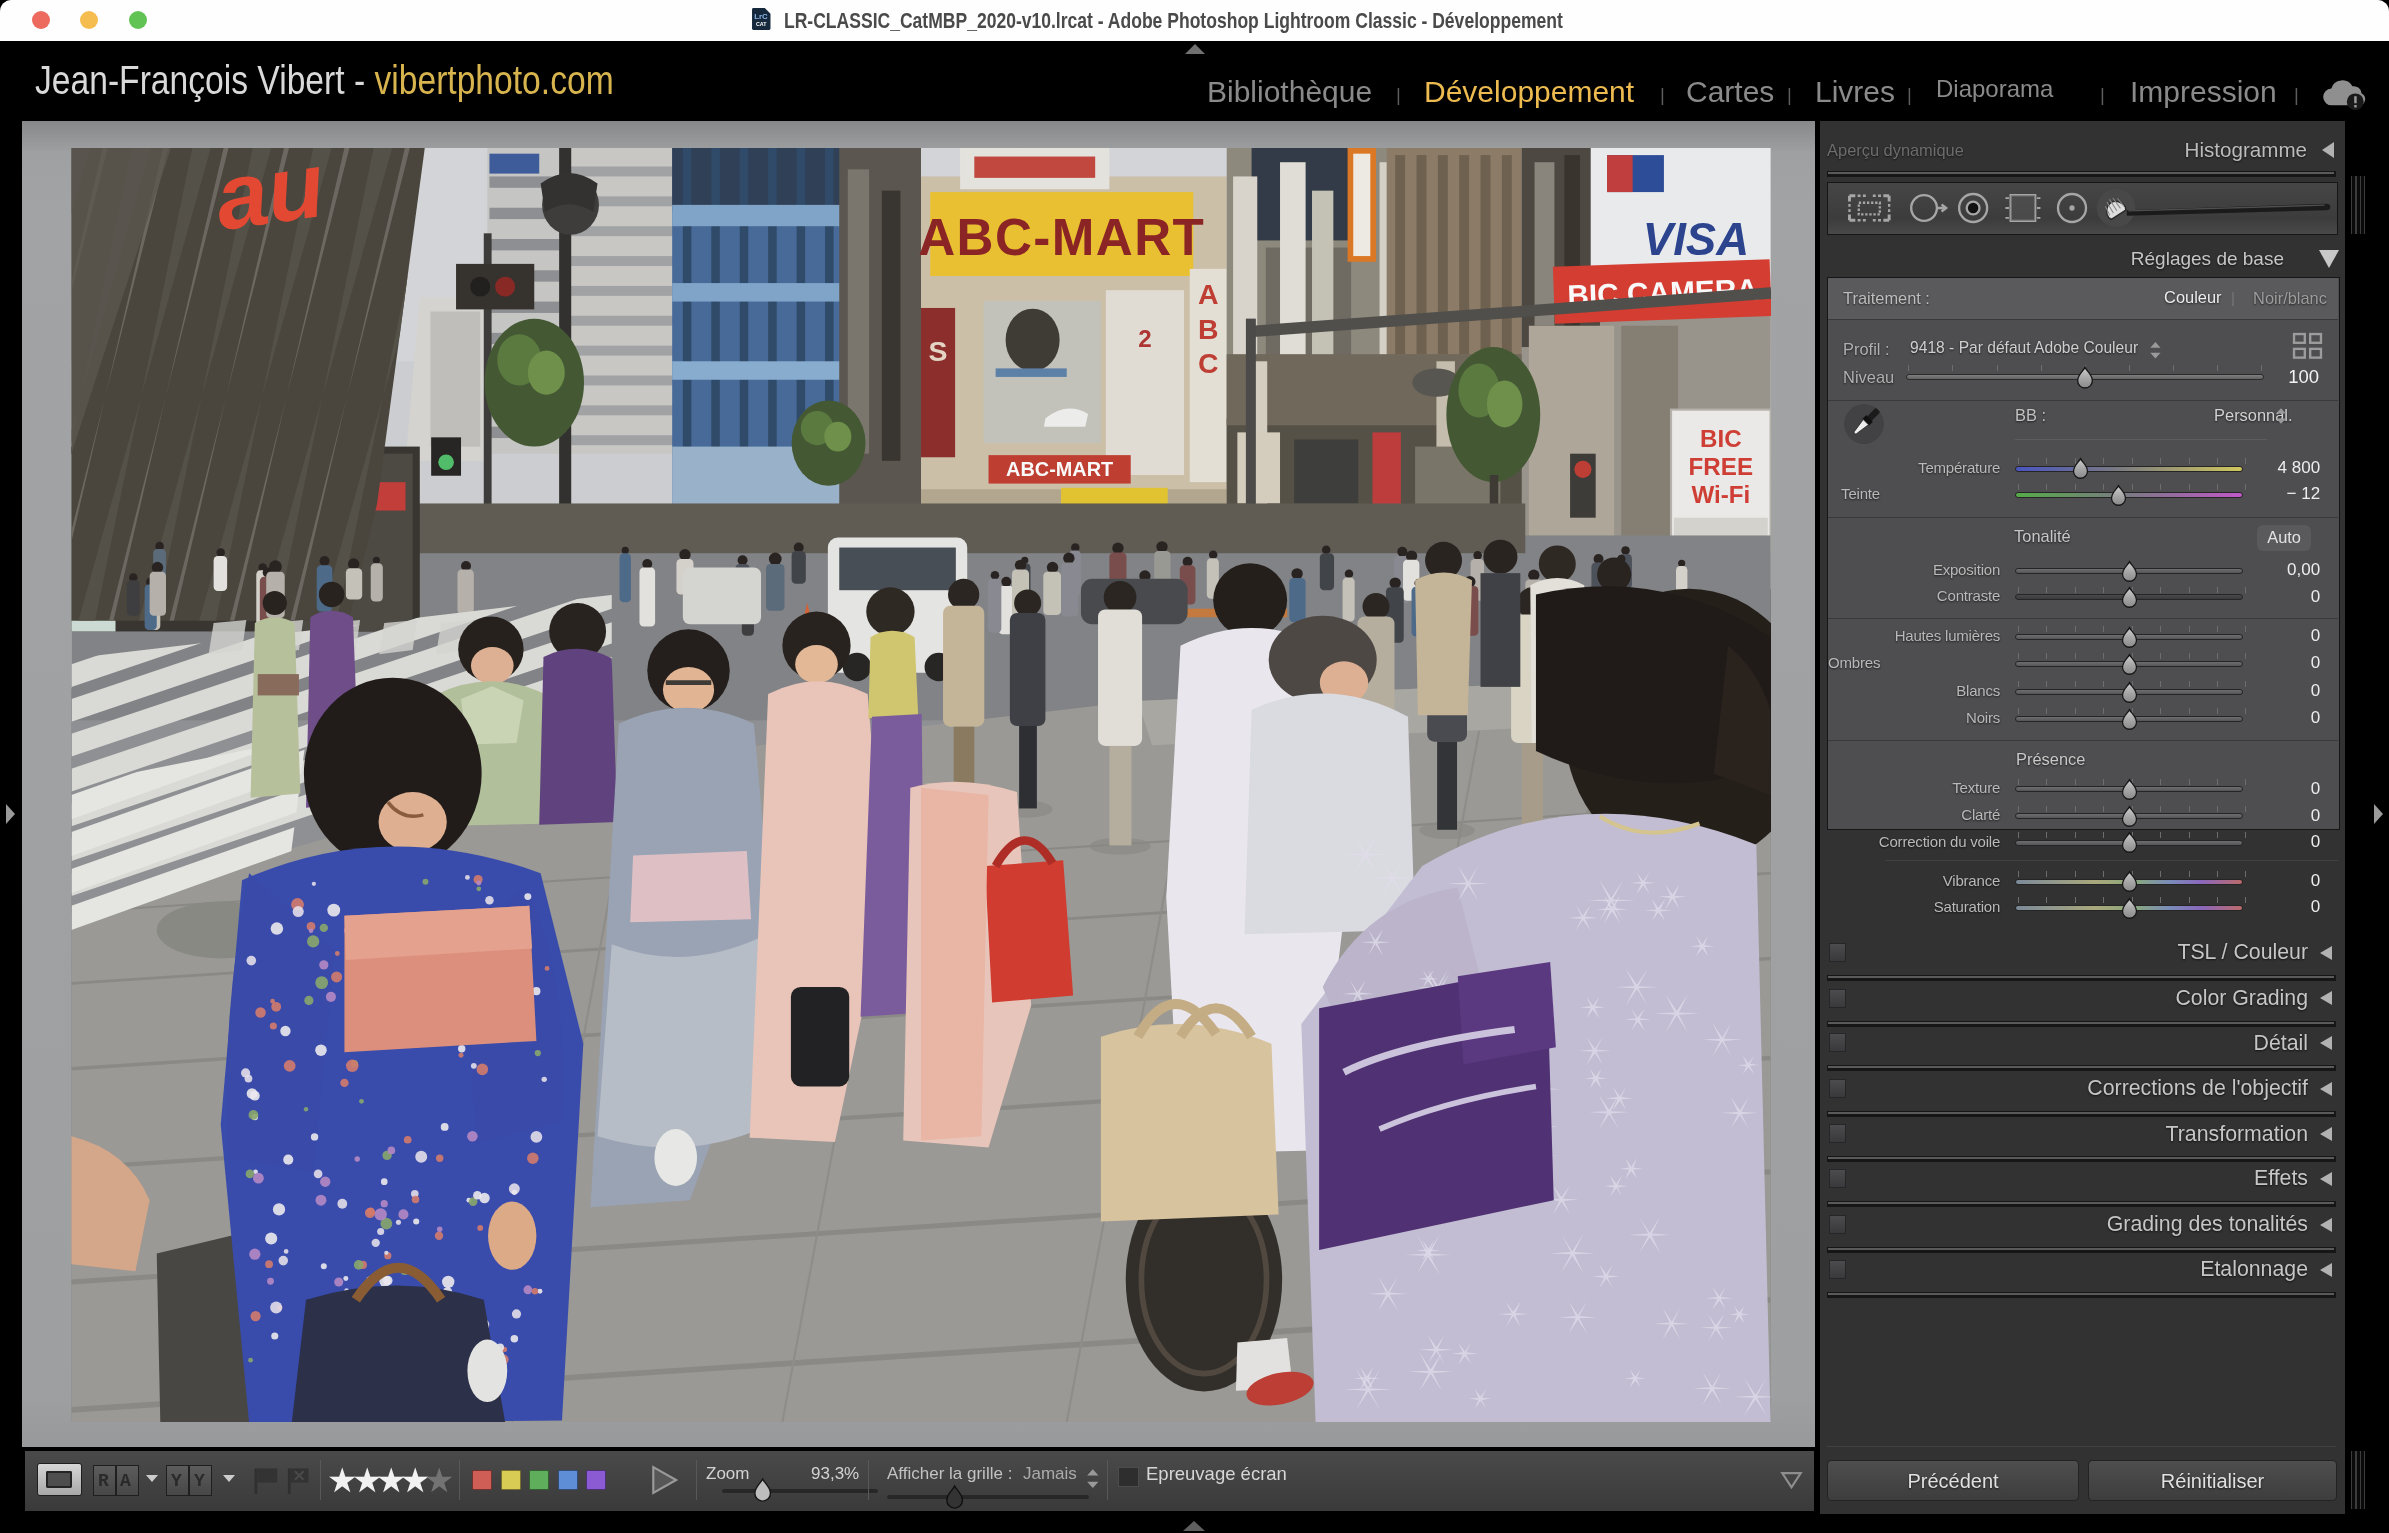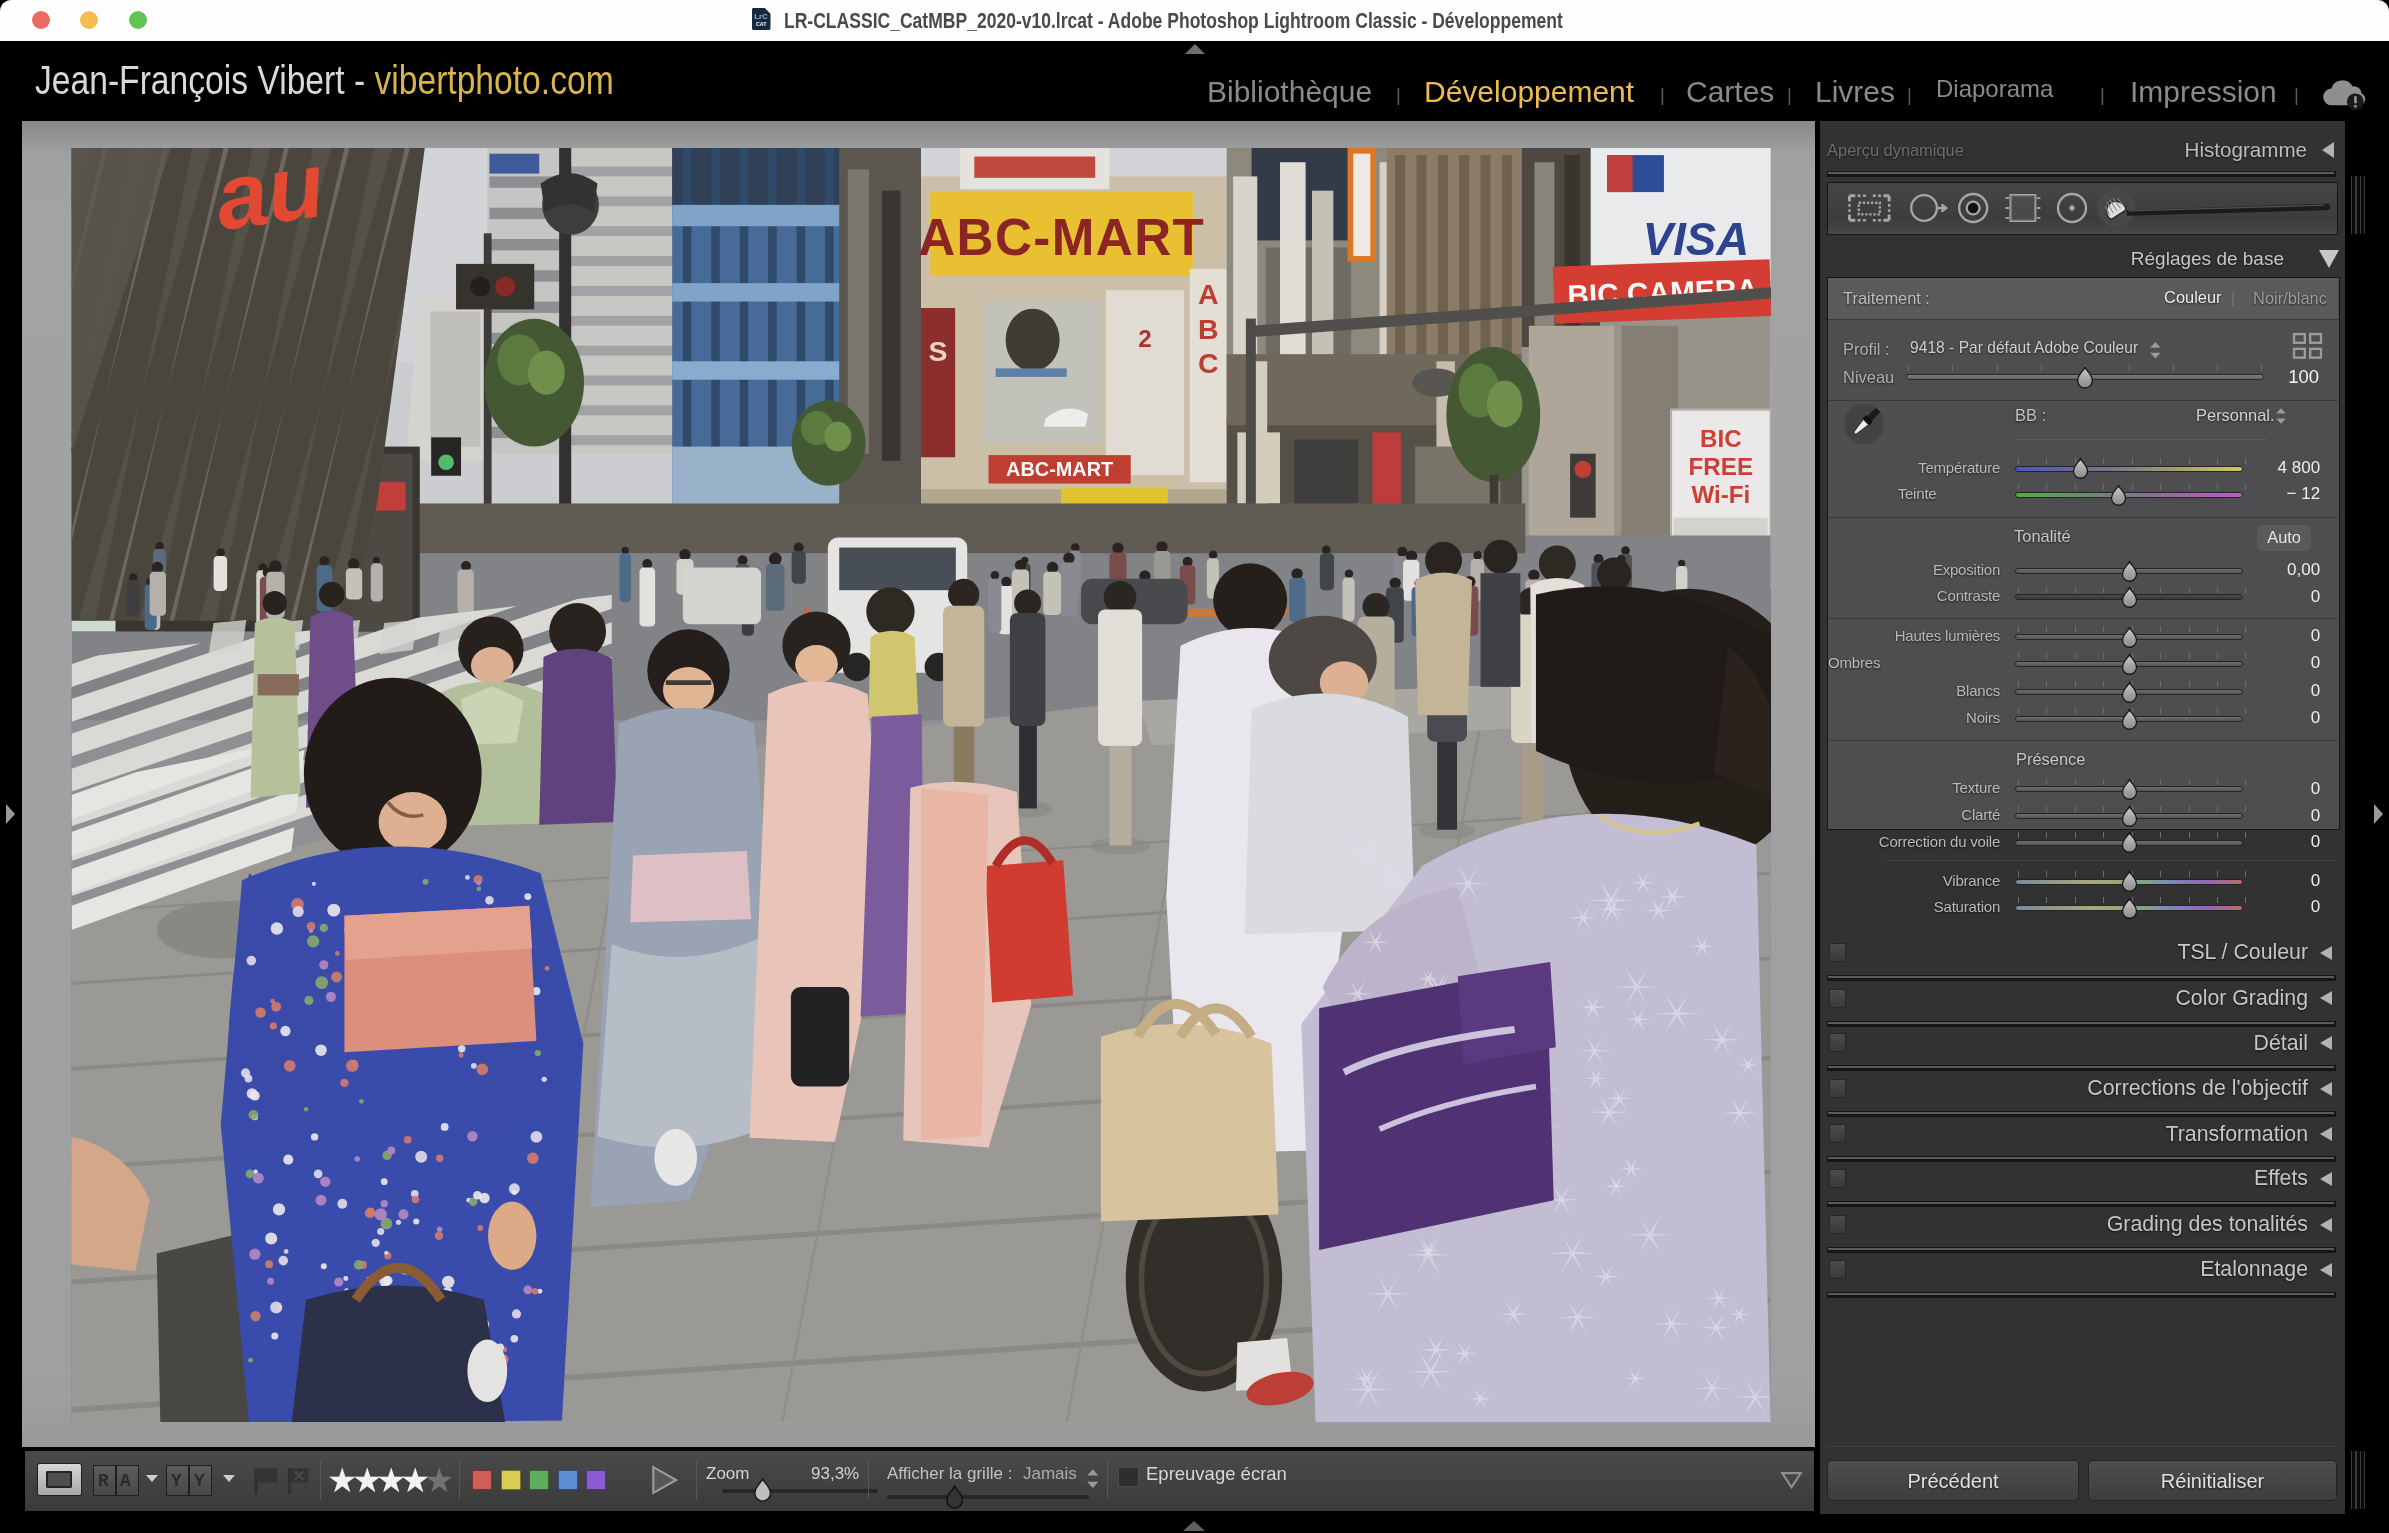--- a/index.html
+++ b/index.html
@@ -852,42 +852,42 @@
       <div class="a" style="left:0;top:122px;width:510px;height:1.4px;background:#39393b"></div>
       <svg class="a" style="left:14.2px;top:124px" width="44" height="44" viewBox="0 0 80 84">
 <circle cx="40" cy="42" r="38" fill="#424244"></circle>
 <g transform="rotate(45 40 42)">
 <rect x="34" y="4" width="12" height="24" rx="3" fill="#1b1b1b"></rect>
 <rect x="31" y="27" width="18" height="10" fill="#111"></rect>
 <path d="M33 37 h14 l-4 28 q-3 6 -6 0 Z" fill="#ededed" stroke="#222" stroke-width="1.5"></path>
 </g>
       </svg>
       <div class="a ts" style="left:187px;top:128px;font-size:16.4px;color:#c2c2c2">BB :</div>
-      <div class="a ts" style="left:368px;top:128px;font-size:16.4px;color:#d2d2d2">Personnal.</div>
+      <div class="a ts" style="left:386px;top:128px;font-size:16.4px;color:#d2d2d2">Personnal.</div>
       <svg class="a" style="left:447px;top:129px" width="12" height="18" viewBox="0 0 20 28">
         <path d="M10 1 L18 10 H2 Z" fill="#9a9a9a"></path>
         <path d="M10 27 L18 18 H2 Z" fill="#9a9a9a"></path>
       </svg>
       <div class="a" style="left:187px;top:161px;width:252px;height:1.4px;background:#5c5c5e"></div>
       <div class="a ts" style="left:0px;top:181px;width:172px;font-size:15px;letter-spacing:-0.2px;color:#b9b9b9;text-align:right">Température</div>
       <div class="tick" style="left:190px;top:180px;height:5.7px"></div>
       <div class="tick" style="left:218px;top:180px;height:5.7px"></div>
       <div class="tick" style="left:247px;top:180px;height:5.7px"></div>
       <div class="tick" style="left:275px;top:180px;height:5.7px"></div>
       <div class="tick" style="left:304px;top:180px;height:5.7px"></div>
       <div class="tick" style="left:332px;top:180px;height:5.7px"></div>
       <div class="tick" style="left:361px;top:180px;height:5.7px"></div>
       <div class="tick" style="left:389px;top:180px;height:5.7px"></div>
       <div class="tick" style="left:417px;top:180px;height:5.7px"></div>
       <div class="a" style="left:187px;top:188px;width:228px;height:6.4px;background:linear-gradient(90deg,#4a55c0,#7a7a82 45%,#d0c75e);border:0.7px solid #252525;border-radius:3.6px"></div>
       <svg class="a" style="left:243px;top:179px" width="19" height="23.5" viewBox="0 0 30 36">
         <path d="M15 2 C18 8 26 13 26 22 a11 11 0 1 1 -22 0 C4 13 12 8 15 2 Z" fill="url(#gth)" stroke="#161616" stroke-width="2"></path>
       </svg>
       <div class="a" style="left:392px;top:180px;width:100px;font-size:17px;color:#ededed;text-align:right">4 800</div>
-      <div class="a ts" style="left:3px;top:207px;width:172px;font-size:15px;letter-spacing:-0.2px;color:#b9b9b9;text-align:center">Teinte</div>
+      <div class="a ts" style="left:13px;top:207px;width:172px;font-size:15px;letter-spacing:-0.2px;color:#b9b9b9;text-align:left">Teinte</div>
       <div class="tick" style="left:190px;top:206px;height:5.7px"></div>
       <div class="tick" style="left:218px;top:206px;height:5.7px"></div>
       <div class="tick" style="left:247px;top:206px;height:5.7px"></div>
       <div class="tick" style="left:275px;top:206px;height:5.7px"></div>
       <div class="tick" style="left:304px;top:206px;height:5.7px"></div>
       <div class="tick" style="left:332px;top:206px;height:5.7px"></div>
       <div class="tick" style="left:361px;top:206px;height:5.7px"></div>
       <div class="tick" style="left:389px;top:206px;height:5.7px"></div>
       <div class="tick" style="left:417px;top:206px;height:5.7px"></div>
       <div class="a" style="left:187px;top:214px;width:228px;height:6.4px;background:linear-gradient(90deg,#55aa48,#7a7a82 48%,#c058c8);border:0.7px solid #252525;border-radius:3.6px"></div>

